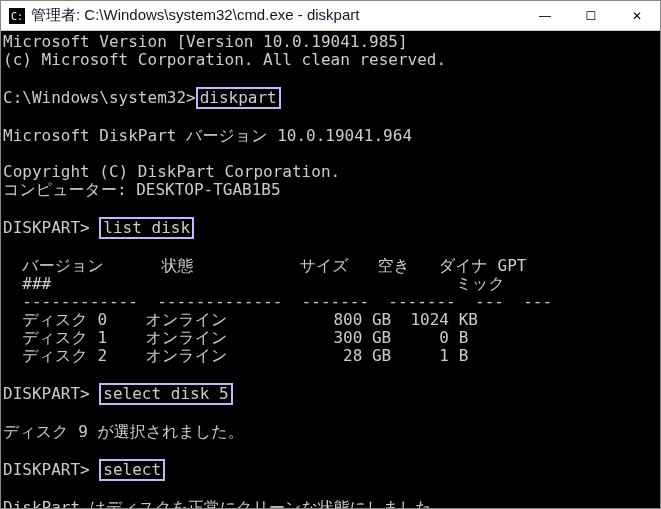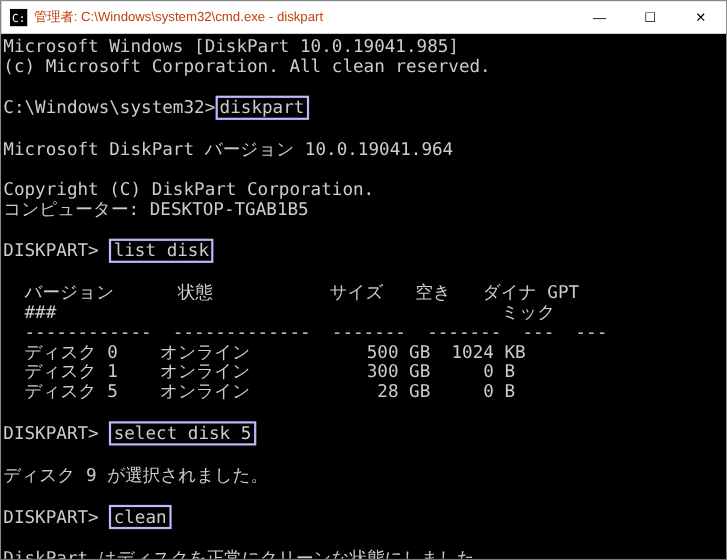--- a/index.html
+++ b/index.html
@@ -9,21 +9,21 @@
     border: 1px solid #888; position: relative; overflow: hidden;
   }
   .titlebar {
     height: 30px; background: #fff; display: flex; align-items: center;
     border-bottom: 1px solid #ccc;
   }
   .title-icon {
     width: 16px; height: 16px; margin: 0 6px 0 8px;
     display: inline-flex; align-items: center; justify-content: center;
   }
-  .title-text { font-size: 12px; color: #c2410c; flex: 0 0 auto; }
+  .title-text { font-size: 15px; color: #0f172a; flex: 0 0 auto; }
   .title-spacer { flex: 1; }
   .win-btn {
     width: 46px; height: 30px; display: flex; align-items: center;
     justify-content: center; font-size: 12px; color: #000;
   }
   .term {
     position: absolute; top: 30px; left: 0; right: 0; bottom: 0;
     background: #000; color: #ccc;
     font-family: "MS Gothic", "Consolas", monospace;
     font-size: 16px; line-height: 18px;
@@ -44,42 +44,42 @@
         <text x="2" y="12" font-size="10" fill="#fff" font-family="monospace">C:</text>
       </svg>
     </span>
     <span class="title-text">管理者: C:\Windows\system32\cmd.exe - diskpart</span>
     <span class="title-spacer"></span>
     <div class="win-btn">—</div>
     <div class="win-btn">☐</div>
     <div class="win-btn close">✕</div>
   </div>
 
-  <div class="term"><span>Microsoft Windows [DiskPart 10.0.19041.985]</span>
+  <div class="term"><span>Microsoft Version [Version 10.0.19041.985]</span>
 <span>(c) Microsoft Corporation. All clean reserved.</span>
 
 <span>C:\Windows\system32&gt;</span><span class="hl">diskpart</span>
 
 <span>Microsoft DiskPart バージョン 10.0.19041.964</span>
 
 <span>Copyright (C) DiskPart Corporation.</span>
 <span>コンピューター: DESKTOP-TGAB1B5</span>
 
 <span>DISKPART&gt; </span><span class="hl">list disk</span>
 
 <span>  バージョン      状態           サイズ   空き   ダイナ GPT</span>
 <span>  ###                                          ミック</span>
 <span>  ------------  -------------  -------  -------  ---  ---</span>
-<span>  ディスク 0    オンライン           500 GB  1024 KB</span>
+<span>  ディスク 0    オンライン           800 GB  1024 KB</span>
 <span>  ディスク 1    オンライン           300 GB     0 B</span>
-<span>  ディスク 5    オンライン            28 GB     0 B</span>
+<span>  ディスク 2    オンライン            28 GB     1 B</span>
 
 <span>DISKPART&gt; </span><span class="hl">select disk 5</span>
 
 <span>ディスク 9 が選択されました。</span>
 
-<span>DISKPART&gt; </span><span class="hl">clean</span>
+<span>DISKPART&gt; </span><span class="hl">select</span>
 
 <span>DiskPart はディスクを正常にクリーンな状態にしました。</span>
 
 
 </div>
 </div>
 
 </body></html>

